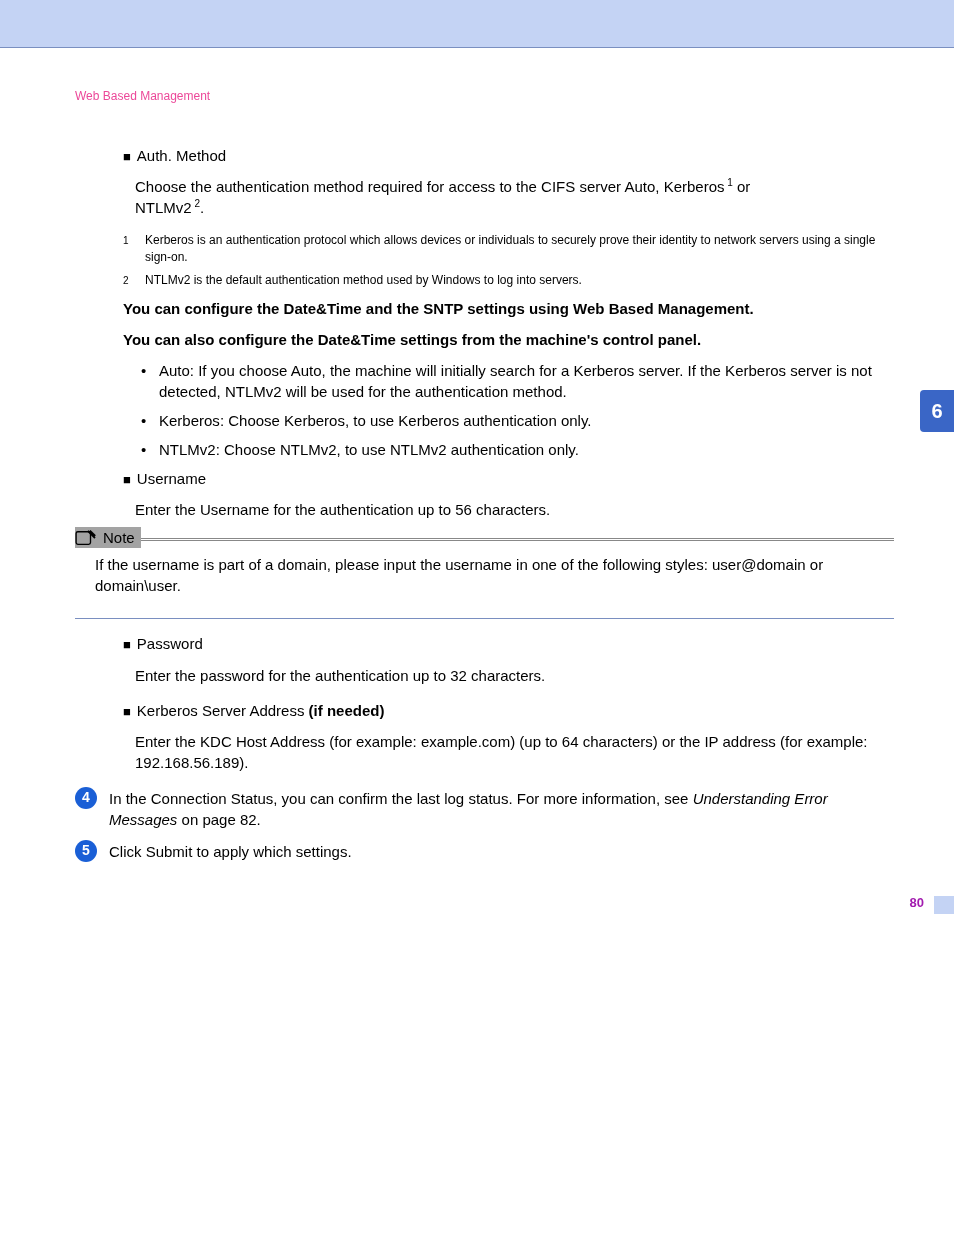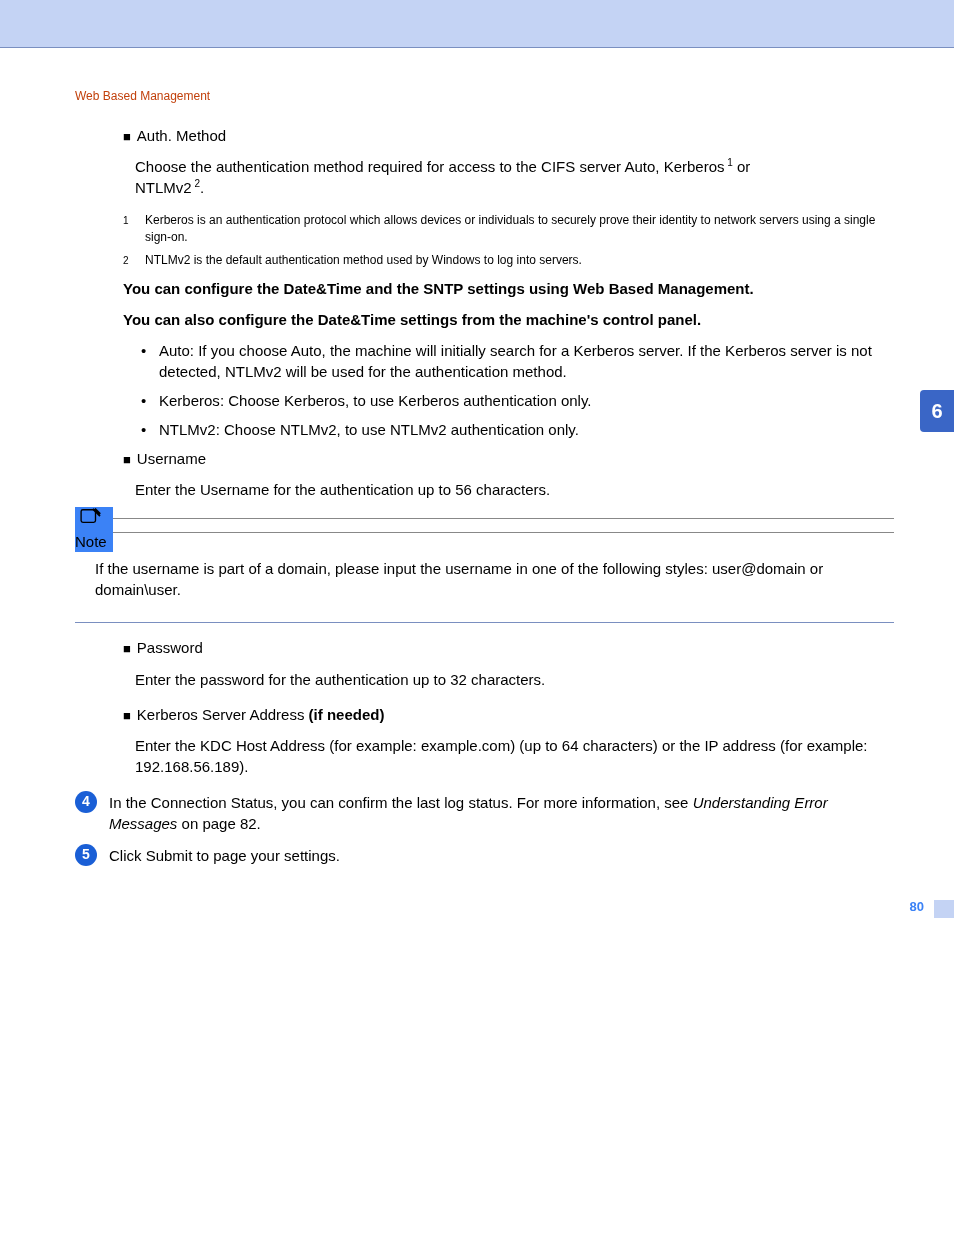--- a/index.html
+++ b/index.html
@@ -7,42 +7,42 @@
     font-family: Arial, Helvetica, sans-serif;
     background: #fff;
     width: 954px;
     position: relative;
     color: #000;
     font-size: 15px;
     line-height: 1.4;
   }
   .top-bar { background: #c4d3f4; height: 48px; width: 100%; border-bottom: 1px solid #7a8fc0; }
   .page { padding: 40px 60px 60px 75px; position: relative; }
-  .running-head { font-size: 12px; color: #c2410c; margin-bottom: 20px; }
+  .running-head { font-size: 12px; color: #ec4899; margin-bottom: 40px; }
   .chapter-tab {
     position: absolute; right: 0; top: 390px;
     background: #3a66c6; color: #fff; width: 34px; height: 42px;
     display:flex; align-items:center; justify-content:center;
     font-weight:bold; font-size:20px; border-radius: 4px 0 0 4px;
   }
-  .page-num { position:absolute; right:30px; bottom:20px; font-weight:bold; font-size:13px; color:#3b82f6;}
+  .page-num { position:absolute; right:30px; bottom:20px; font-weight:bold; font-size:13px; color:#a21caf;}
   .page-num-bar { position:absolute; right:0; bottom:18px; width:20px; height:18px; background:#c4d3f4;}
   .sq { display:inline-block; font-size:13px; vertical-align: middle; margin-right:6px;}
   .h3 { font-weight:bold; margin: 4px 0 10px 48px; }
   .body-ind1 { margin: 0 10px 14px 60px; }
   .sup { font-size:10px; vertical-align: super; }
   .fn-row { display:flex; margin: 0 10px 6px 48px; }
   .fn-num { font-size:10px; min-width:22px; padding-top:2px;}
   .fn-txt { font-size:12px; flex:1;}
   .bold { font-weight:normal; }
   .para-bold { font-weight:bold; margin: 10px 10px 10px 48px; }
   .bullet-row { display:flex; margin: 4px 10px 8px 66px; }
   .dot { min-width:18px;}
   .note-block { margin: 18px 0 14px 0; border-top:1px solid #888; border-bottom:1px solid #7a8fc0; padding-bottom:14px;}
-  .note-head { display:flex; align-items:center; gap:6px; position:relative; top:-12px; background:#3b82f6; width:fit-content; padding-right:6px; margin-bottom:-6px;flex-direction:column;}
+  .note-head { display:flex; align-items:center; gap:6px; position:relative; top:-12px; background:#a3a3a3; width:fit-content; padding-right:6px; margin-bottom:-6px;}
   .note-rule { height:1px; background:#888; flex:1; margin-top:-12px;}
   .note-head-row{display:flex; align-items:center;}
   .note-icon{ width:22px; height:18px;}
   .note-txt { margin: 0 10px 8px 20px;}
   .step-row { display:flex; gap:12px; margin:10px 10px 10px 0;}
   .step-num { background:#1a5fd6; color:#fff; width:22px; height:22px; border-radius:50%; display:flex; align-items:center; justify-content:center; font-weight:bold; font-size:14px; flex-shrink:0;}
   .italic { font-style: italic;}
   .step-body { flex:1; padding-top:1px;}
 </style>
 </head>
@@ -119,21 +119,21 @@
   <div class="step-row">
     <div class="step-num">4</div>
     <div class="step-body">
       <span>In the </span><span class="bold">Connection Status</span><span>, you can confirm the last log status. For more information, see </span><span class="italic">Understanding Error Messages</span><span> on page 82.</span>
     </div>
   </div>
 
   <div class="step-row">
     <div class="step-num">5</div>
     <div class="step-body">
-      <span>Click </span><span class="bold">Submit</span><span> to page your settings.</span>
+      <span>Click </span><span class="bold">Submit</span><span> to apply which settings.</span>
     </div>
   </div>
 
 </div>
 
 <div class="chapter-tab">6</div>
 <div class="page-num-bar"></div>
 <div class="page-num">80</div>
 
 </body></html>

